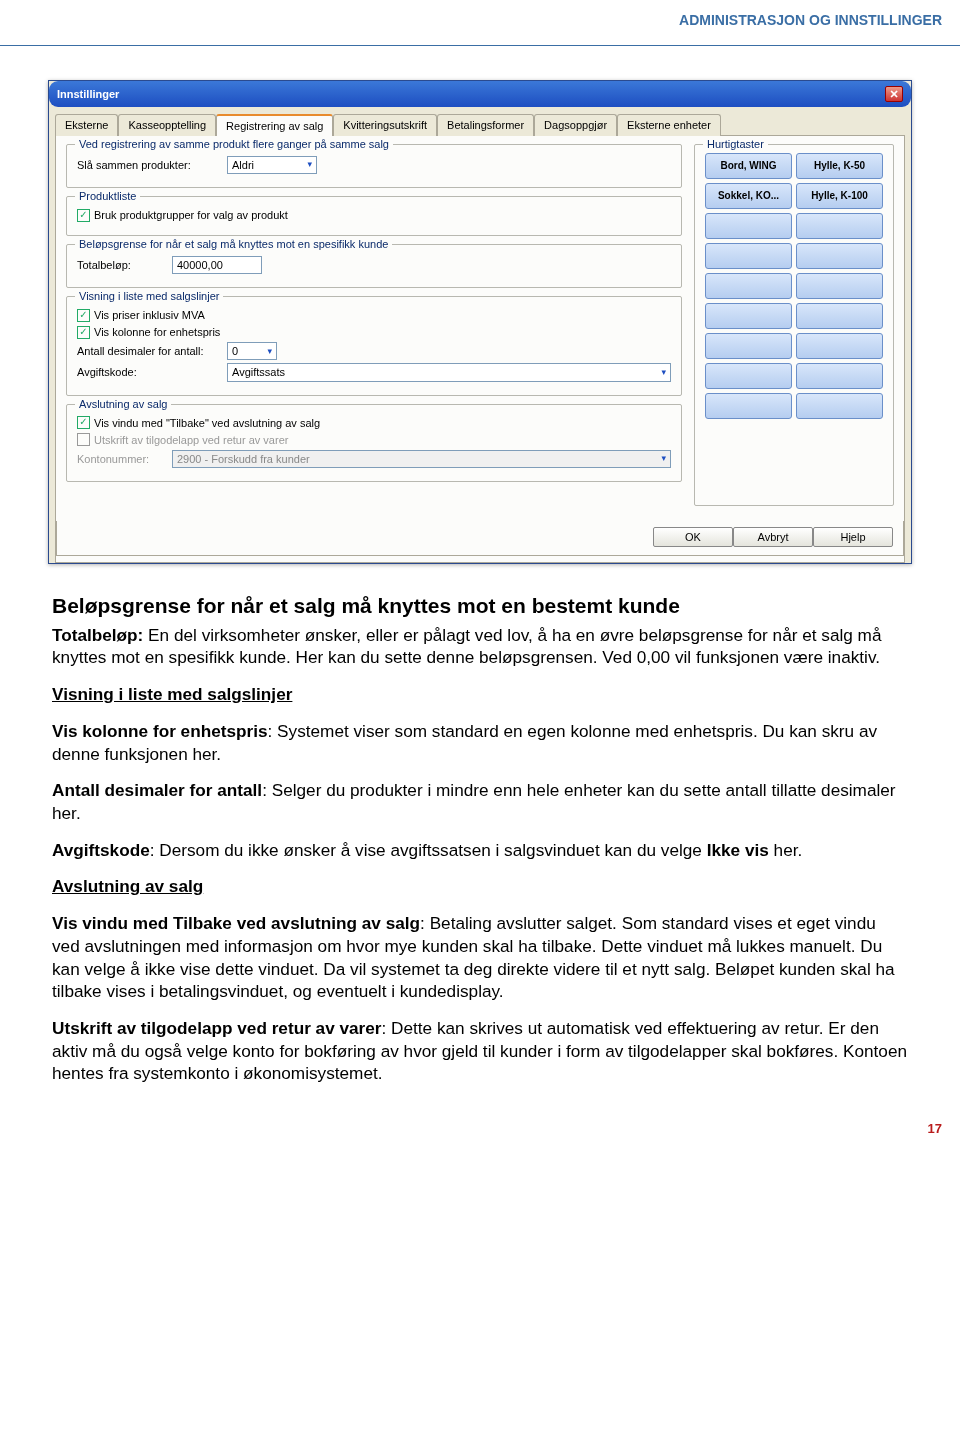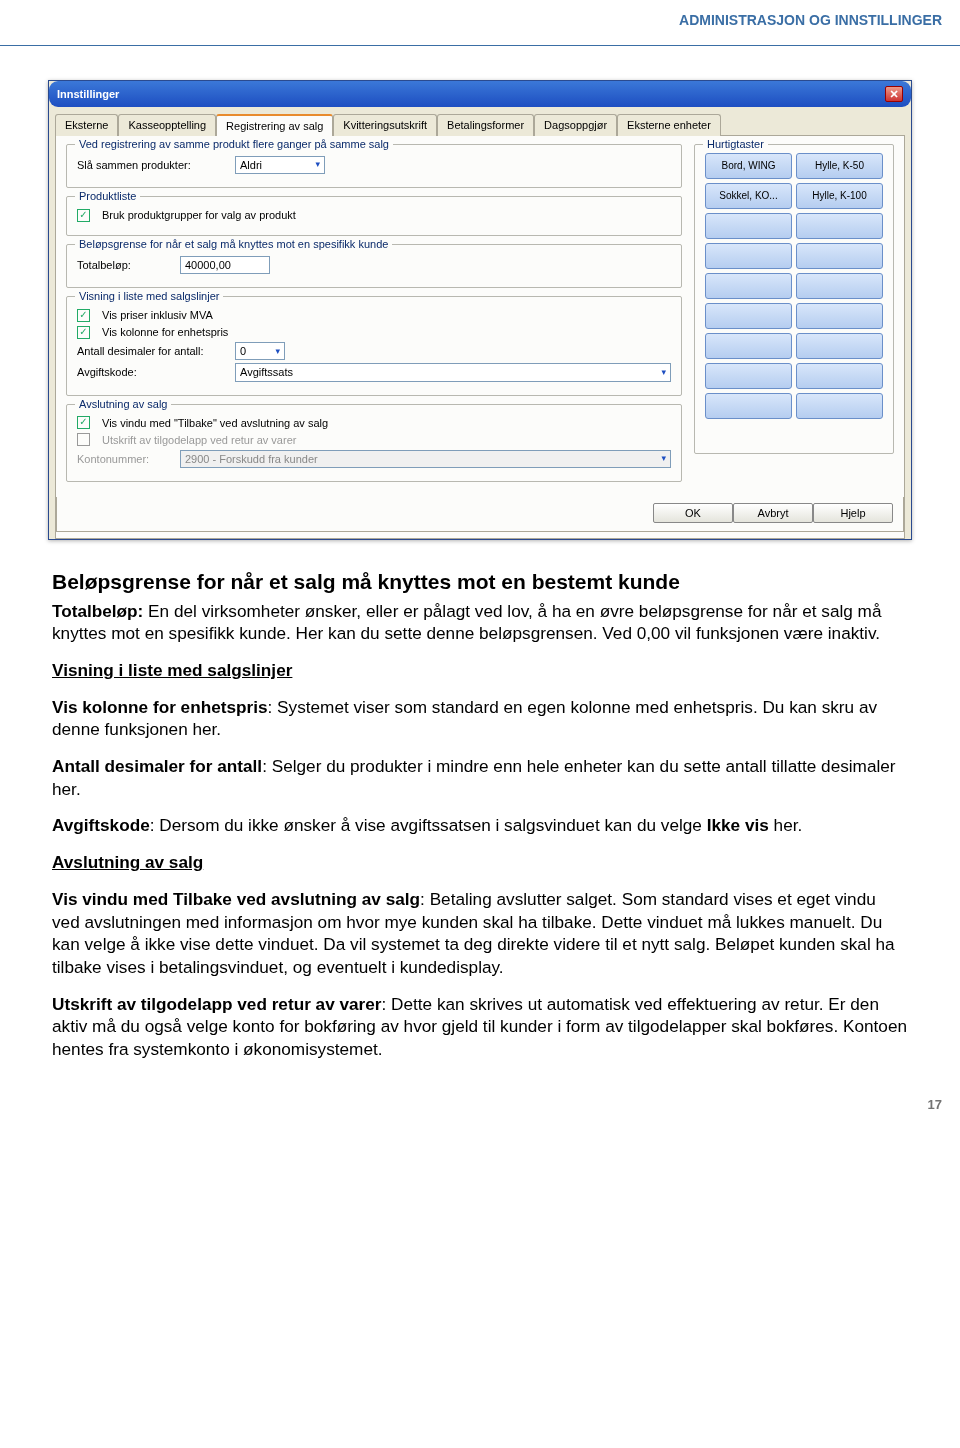--- a/index.html
+++ b/index.html
@@ -94,21 +94,20 @@
     top: -8px;
     left: 8px;
     background: #fcfcfa;
     padding: 0 4px;
     font-size: 11px;
     color: #0a2a6a;
   }
   .row {
     display: flex;
     align-items: center;
-    gap: 8px;
     margin: 3px 0;
     font-size: 11px;
   }
   .row label { min-width: 150px; }
   .row label.short { min-width: 95px; }
   .chk {
     width: 13px; height: 13px;
     border: 1px solid #2a6;
     display: inline-flex;
     align-items: center; justify-content: center;
@@ -142,20 +141,21 @@
     gap: 4px;
   }
   .hotkey-btn {
     background: linear-gradient(#d8e6fa,#b5cdf0);
     border: 1px solid #6a8fc9;
     border-radius: 3px;
     height: 26px;
     font-size: 10px;
     display: flex; align-items: center; justify-content: center;
     cursor: pointer;
+    font-weight: bold;
   }
   .win-btns {
     display: flex;
     justify-content: flex-end;
     padding: 6px 10px 8px 0;
     background: #fcfcfa;
     margin: -48px 7px 7px 7px;
     border-left: 1px solid #aca899;
     border-right: 1px solid #aca899;
     border-bottom: 1px solid #aca899;
@@ -179,21 +179,21 @@
   }
   .doc p { margin-bottom: 14px; }
   .doc h3 {
     font-size: 21px;
     font-weight: bold;
     margin-bottom: 4px;
   }
   .doc .ul { text-decoration: underline; font-weight: bold; }
   .pagenum {
     text-align: right;
-    color: #737373;
+    color: #b91c1c;
     font-size: 13px;
     font-weight: bold;
     margin: 36px 18px 14px 0;
   }
 </style>
 </head>
 <body>
 
 <div class="header-bar">ADMINISTRASJON OG INNSTILLINGER</div>
 
@@ -282,21 +282,21 @@
             <label class="short" style="color:#999">Kontonummer:</label>
             <div class="sel wide disabled">
                 <span>2900 - Forskudd fra kunder</span>
                 <span class="arrow">▾</span>
               </div>
           </div>
         </div>
 
       </div>
       <div class="right-col">
-        <div class="grp" style="height:310px">
+        <div class="grp" style="height:362px">
           <span class="grp-title">Hurtigtaster</span>
           <div class="hotkey-grid">
             <div class="hotkey-btn">Bord, WING</div>
             <div class="hotkey-btn">Hylle, K-50</div>
             <div class="hotkey-btn">Sokkel, KO...</div>
             <div class="hotkey-btn">Hylle, K-100</div>
             <div class="hotkey-btn"></div>
             <div class="hotkey-btn"></div>
             <div class="hotkey-btn"></div>
             <div class="hotkey-btn"></div>

